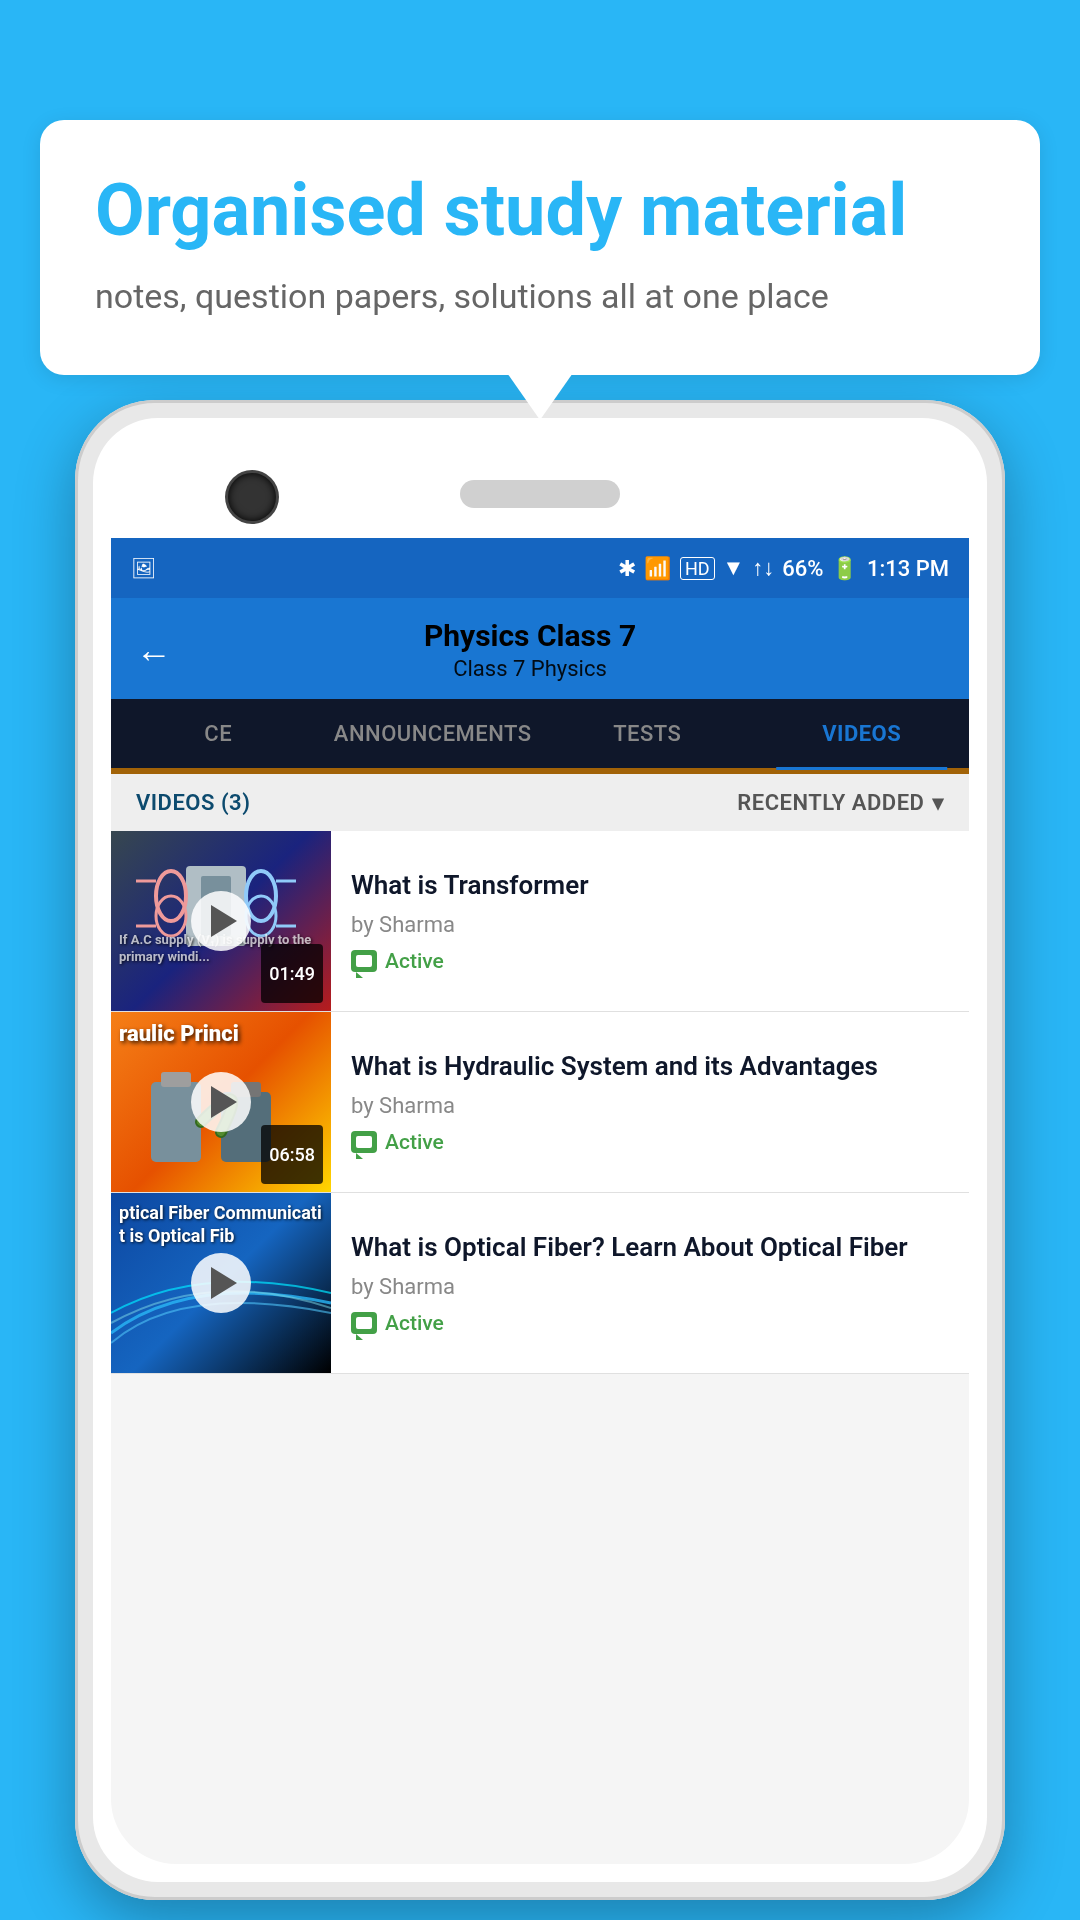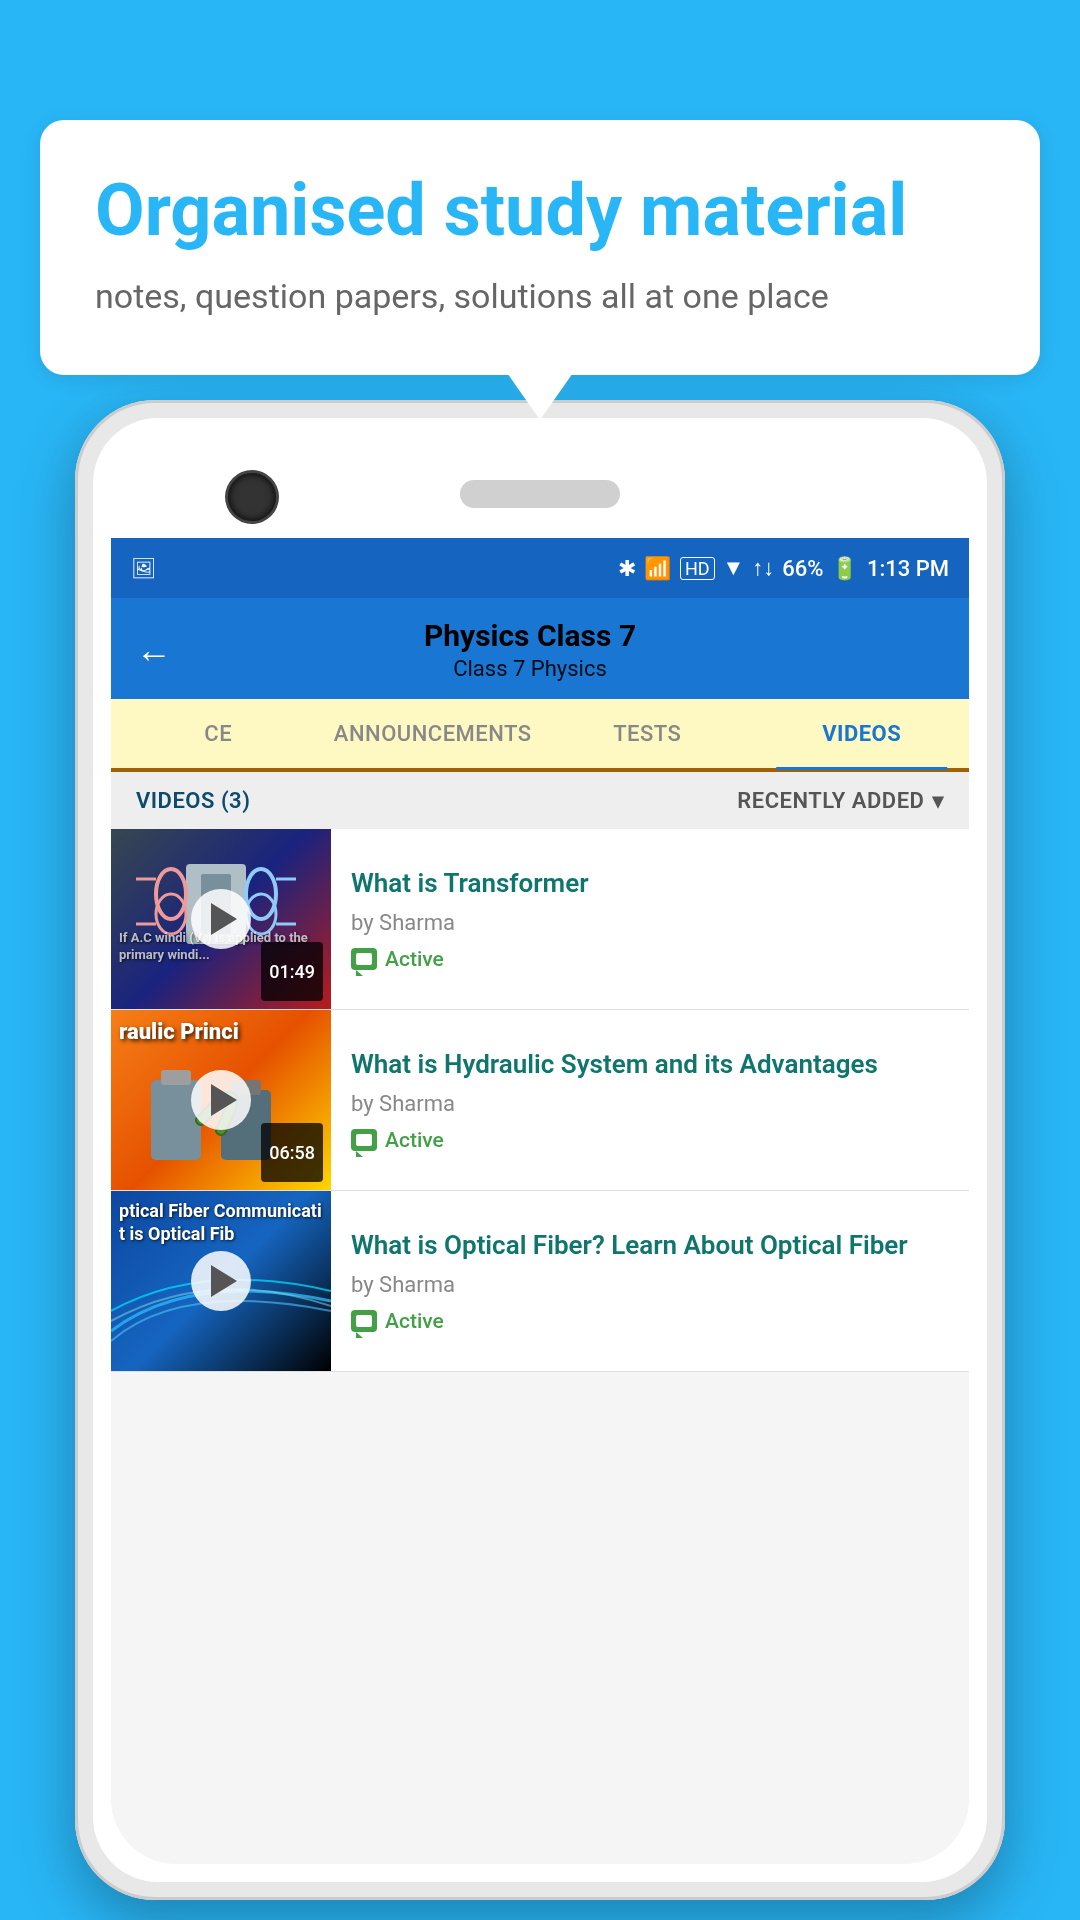--- a/index.html
+++ b/index.html
@@ -186,23 +186,23 @@
     }
 
     .header-subtitle {
       font-size: 22px;
       opacity: 0.9;
       margin-top: 2px;
     }
 
     
     .tabs-container {
-      background: #fef9c3;
-      display: flex;
-      border-bottom: 4px solid #a16207;
+      background: #0f172a;
+      display: flex;
+      border-bottom: 6px solid #a16207;
     }
 
     .tab {
       flex: 1;
       text-align: center;
       padding: 22px 5px;
       font-size: 22px;
       font-weight: 500;
       color: #888;
       cursor: pointer;
@@ -344,21 +344,21 @@
       flex: 1;
       padding: 20px 20px;
       display: flex;
       flex-direction: column;
       justify-content: center;
     }
 
     .video-title {
       font-size: 26px;
       font-weight: 600;
-      color: #0f766e;
+      color: #0f172a;
       line-height: 1.3;
       margin-bottom: 10px;
     }
 
     .video-author {
       font-size: 22px;
       color: #888;
       margin-bottom: 12px;
     }
 
@@ -480,21 +480,21 @@
 
             <ellipse cx="135" cy="50" rx="15" ry="25" fill="none" stroke="#90caf9" stroke-width="4"></ellipse>
             <ellipse cx="135" cy="70" rx="15" ry="20" fill="none" stroke="#90caf9" stroke-width="3"></ellipse>
 
             <line x1="10" y1="35" x2="30" y2="35" stroke="#ef9a9a" stroke-width="3"></line>
             <line x1="10" y1="80" x2="30" y2="80" stroke="#ef9a9a" stroke-width="3"></line>
 
             <line x1="150" y1="35" x2="170" y2="35" stroke="#90caf9" stroke-width="3"></line>
             <line x1="150" y1="80" x2="170" y2="80" stroke="#90caf9" stroke-width="3"></line>
           </svg>
-          <div class="thumbnail-text-overlay" style="top:auto;bottom:45px;font-size:13px;color:rgba(255,255,255,0.7);">If A.C windi (V₁) is applied to the primary windi...</div>
+          <div class="thumbnail-text-overlay" style="top:auto;bottom:45px;font-size:13px;color:rgba(255,255,255,0.7);">If A.C supply (V₁) is supply to the primary windi...</div>
           <div class="play-btn">
             <div class="play-icon"></div>
           </div>
           <div class="duration-badge">01:49</div>
         </div>
         <div class="video-info">
           <div class="video-title">What is  Transformer</div>
           <div class="video-author">by Sharma</div>
           <div class="video-status">
             <div class="chat-icon-green">

